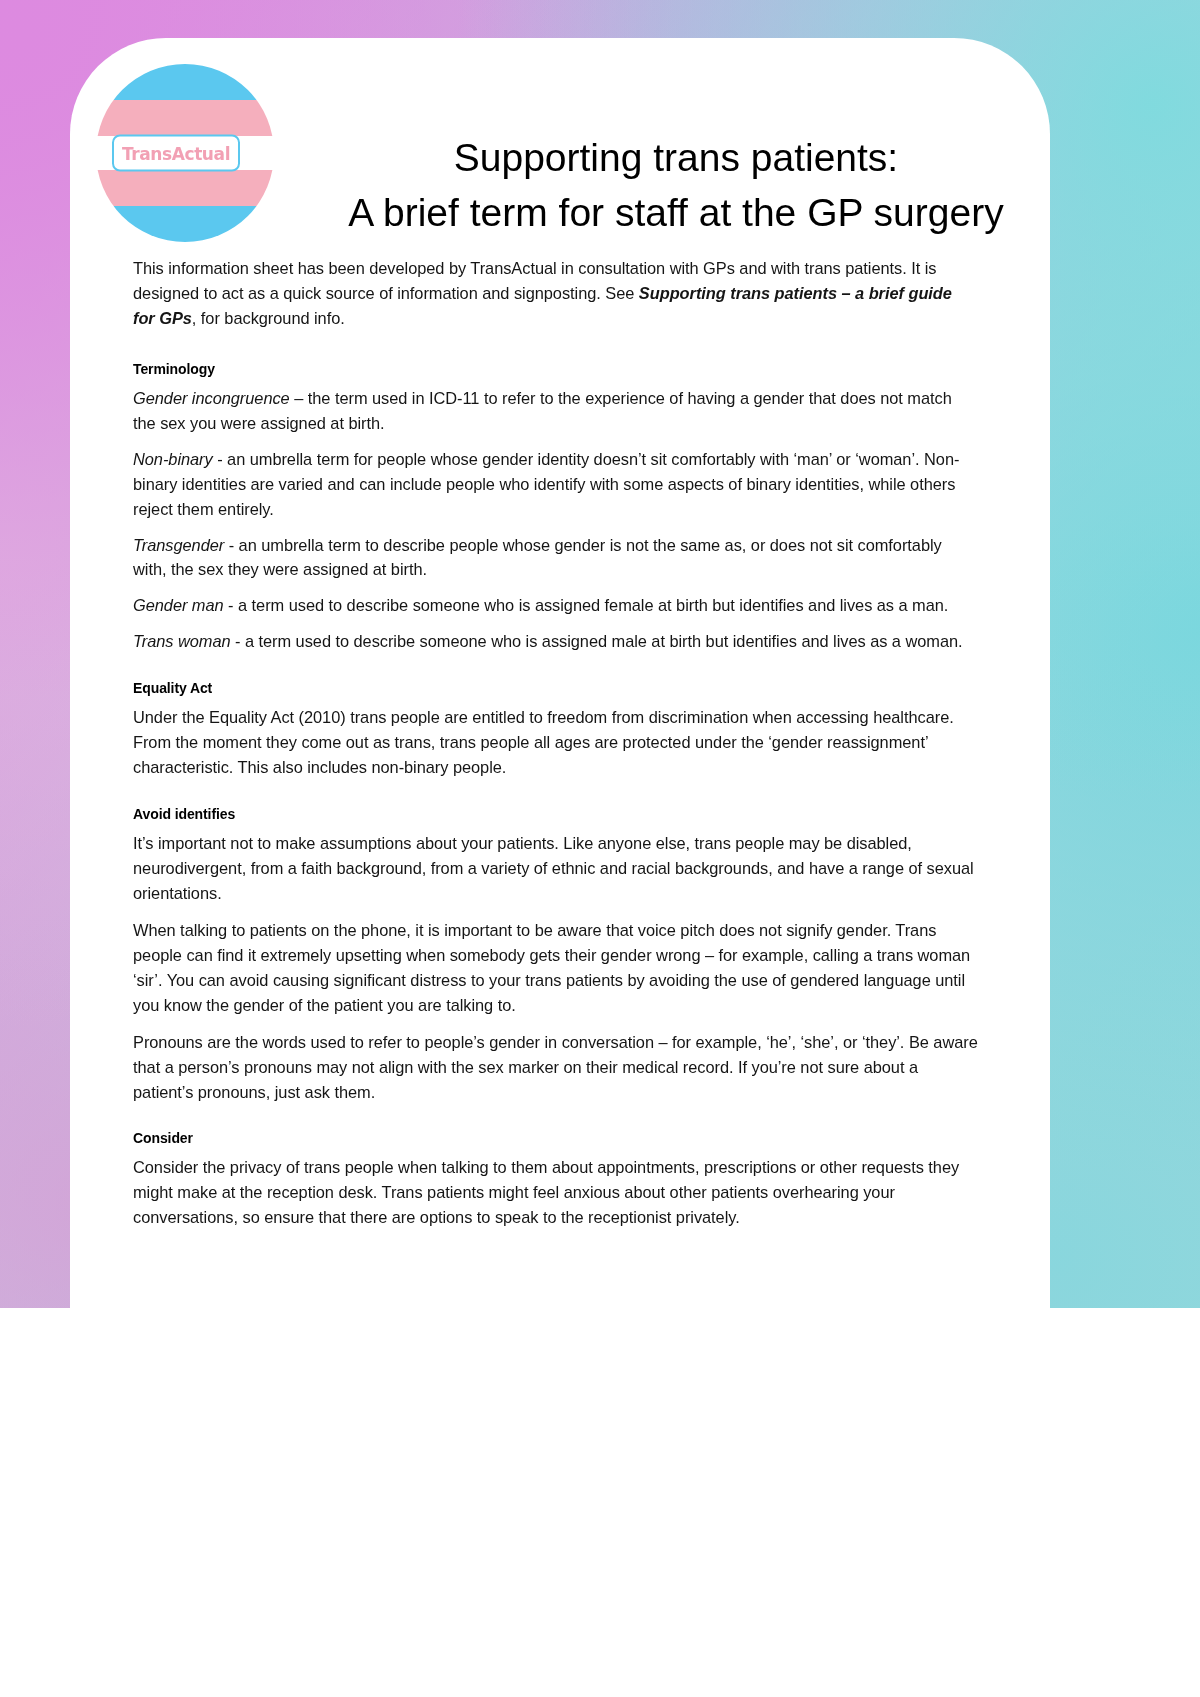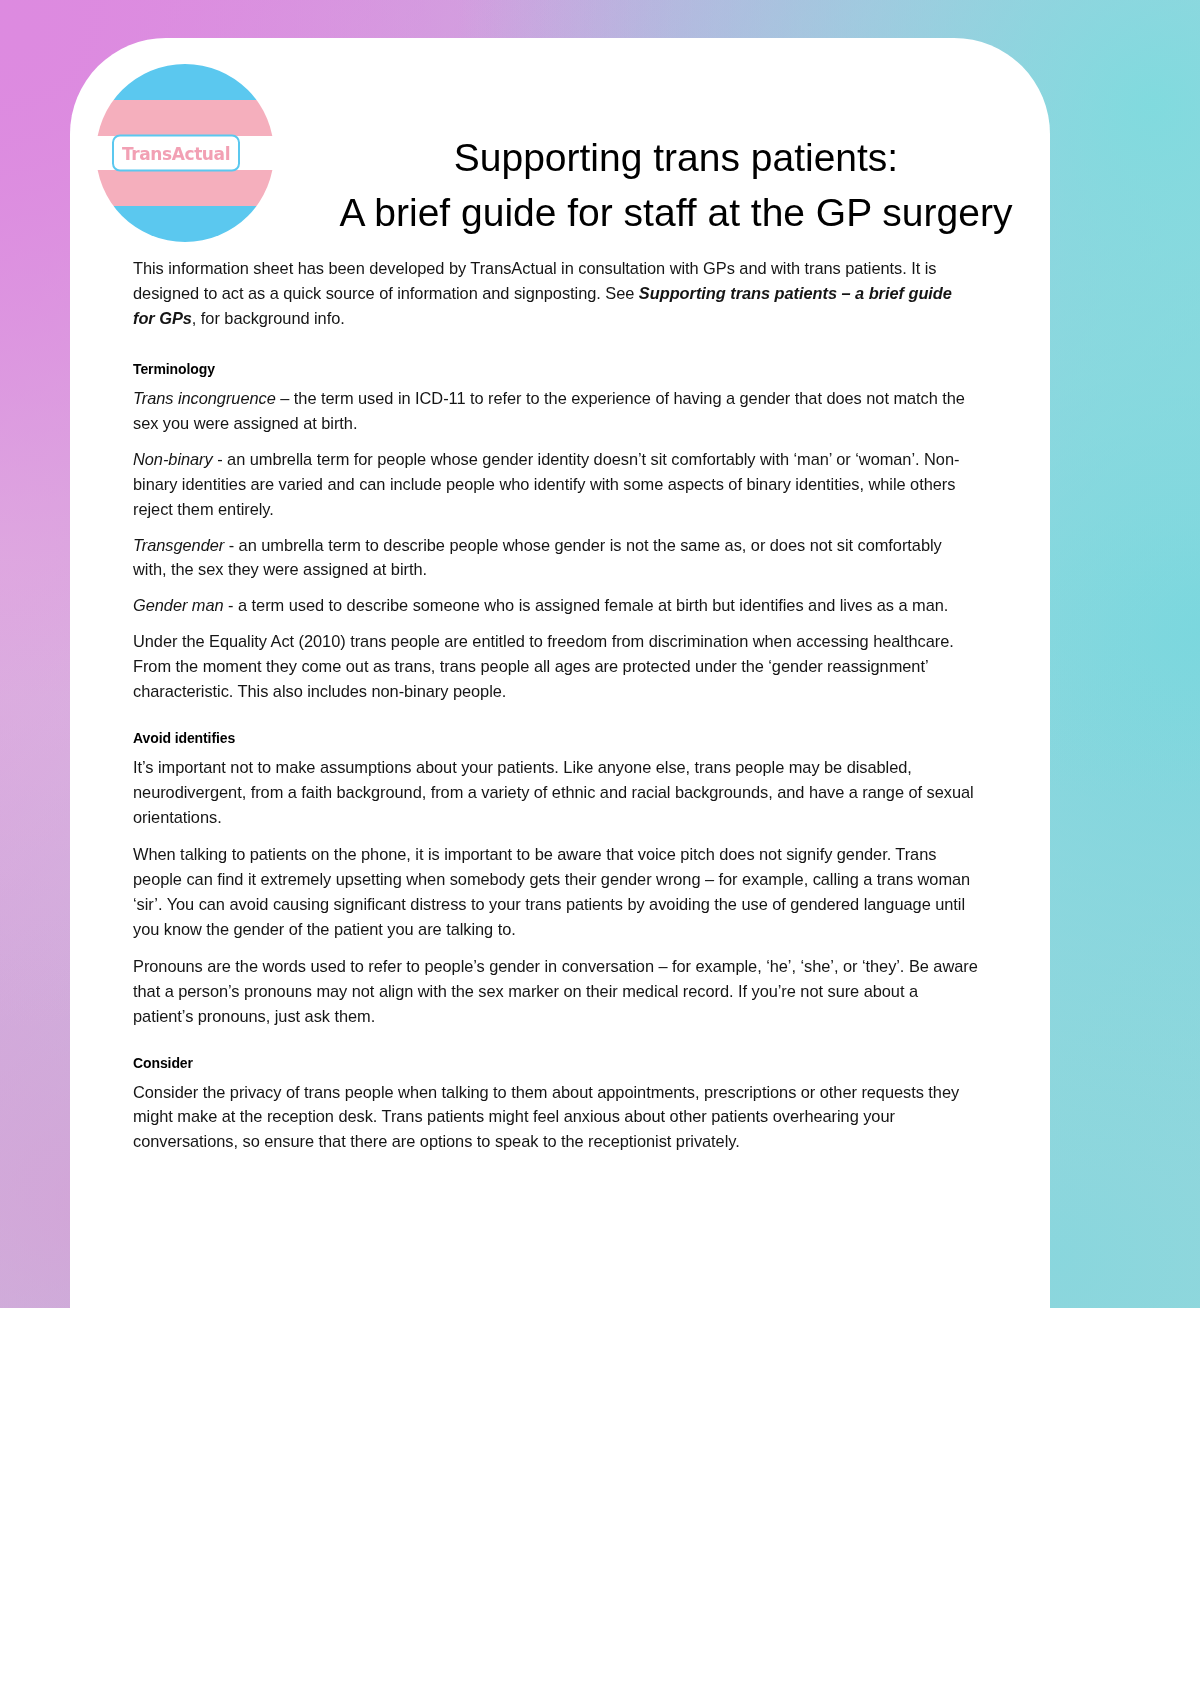--- a/index.html
+++ b/index.html
@@ -144,40 +144,42 @@
         <div class="stripe s-white"></div>
         <div class="stripe s-pink"></div>
         <div class="stripe s-blue"></div>
         <div class="logo-badge">
           <span class="logo-badge-text">TransActual</span>
         </div>
       </div>
 
       <div class="doc-title">
         <span class="tline">Supporting trans patients:</span>
-        <span class="tline">A brief guide for staff at the GP surgery</span>
+        <span class="tline">A brief term for staff at the GP surgery</span>
       </div>
 
     </div>
 
     <div class="content">
 
       <p class="para"><span>This information sheet has been developed by TransActual in consultation with GPs and with trans patients. It is designed to act as a quick source of information and signposting. See </span><span class="bi">Supporting trans patients – a brief guide for GPs</span><span>, for background info.</span></p>
 
       <h2 class="section first">Terminology</h2>
 
-      <p class="para tight"><span class="it">Trans incongruence</span><span> – the term used in ICD-11 to refer to the experience of having a gender that does not match the sex you were assigned at birth.</span></p>
+      <p class="para tight"><span class="it">Gender incongruence</span><span> – the term used in ICD-11 to refer to the experience of having a gender that does not match the sex you were assigned at birth.</span></p>
 
       <p class="para tight"><span class="it">Non-binary</span><span> - an umbrella term for people whose gender identity doesn’t sit comfortably with ‘man’ or ‘woman’. Non-binary identities are varied and can include people who identify with some aspects of binary identities, while others reject them entirely.</span></p>
 
       <p class="para tight"><span class="it">Transgender</span><span> - an umbrella term to describe people whose gender is not the same as, or does not sit comfortably with, the sex they were assigned at birth.</span></p>
 
       <p class="para tight"><span class="it">Gender man</span><span> - a term used to describe someone who is assigned female at birth but identifies and lives as a man.</span></p>
 
+      <p class="para tight"><span class="it">Trans woman</span><span> - a term used to describe someone who is assigned male at birth but identifies and lives as a woman.</span></p>
 
+      <h2 class="section">Equality Act</h2>
       <p class="para">Under the Equality Act (2010) trans people are entitled to freedom from discrimination when accessing healthcare. From the moment they come out as trans, trans people all ages are protected under the ‘gender reassignment’ characteristic. This also includes non-binary people.</p>
 
       <h2 class="section">Avoid identifies</h2>
       <p class="para">It’s important not to make assumptions about your patients. Like anyone else, trans people may be disabled, neurodivergent, from a faith background, from a variety of ethnic and racial backgrounds, and have a range of sexual orientations.</p>
       <p class="para">When talking to patients on the phone, it is important to be aware that voice pitch does not signify gender. Trans people can find it extremely upsetting when somebody gets their gender wrong – for example, calling a trans woman ‘sir’. You can avoid causing significant distress to your trans patients by avoiding the use of gendered language until you know the gender of the patient you are talking to.</p>
       <p class="para">Pronouns are the words used to refer to people’s gender in conversation – for example, ‘he’, ‘she’, or ‘they’. Be aware that a person’s pronouns may not align with the sex marker on their medical record. If you’re not sure about a patient’s pronouns, just ask them.</p>
 
       <h2 class="section">Consider</h2>
       <p class="para">Consider the privacy of trans people when talking to them about appointments, prescriptions or other requests they might make at the reception desk. Trans patients might feel anxious about other patients overhearing your conversations, so ensure that there are options to speak to the receptionist privately.</p>
 

